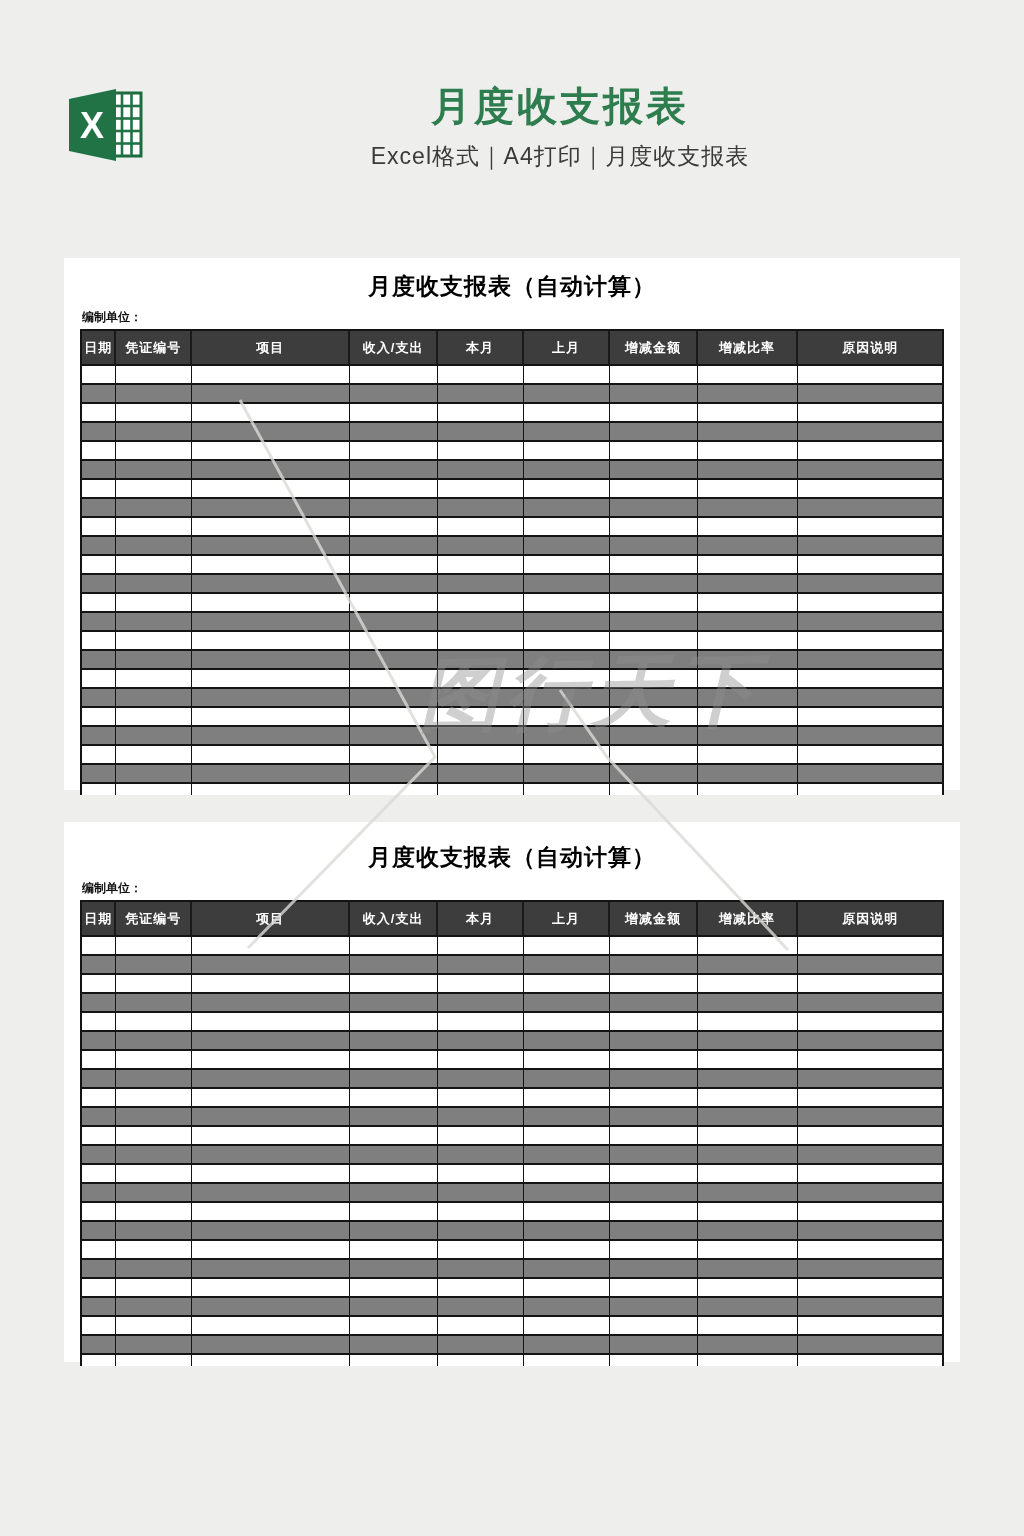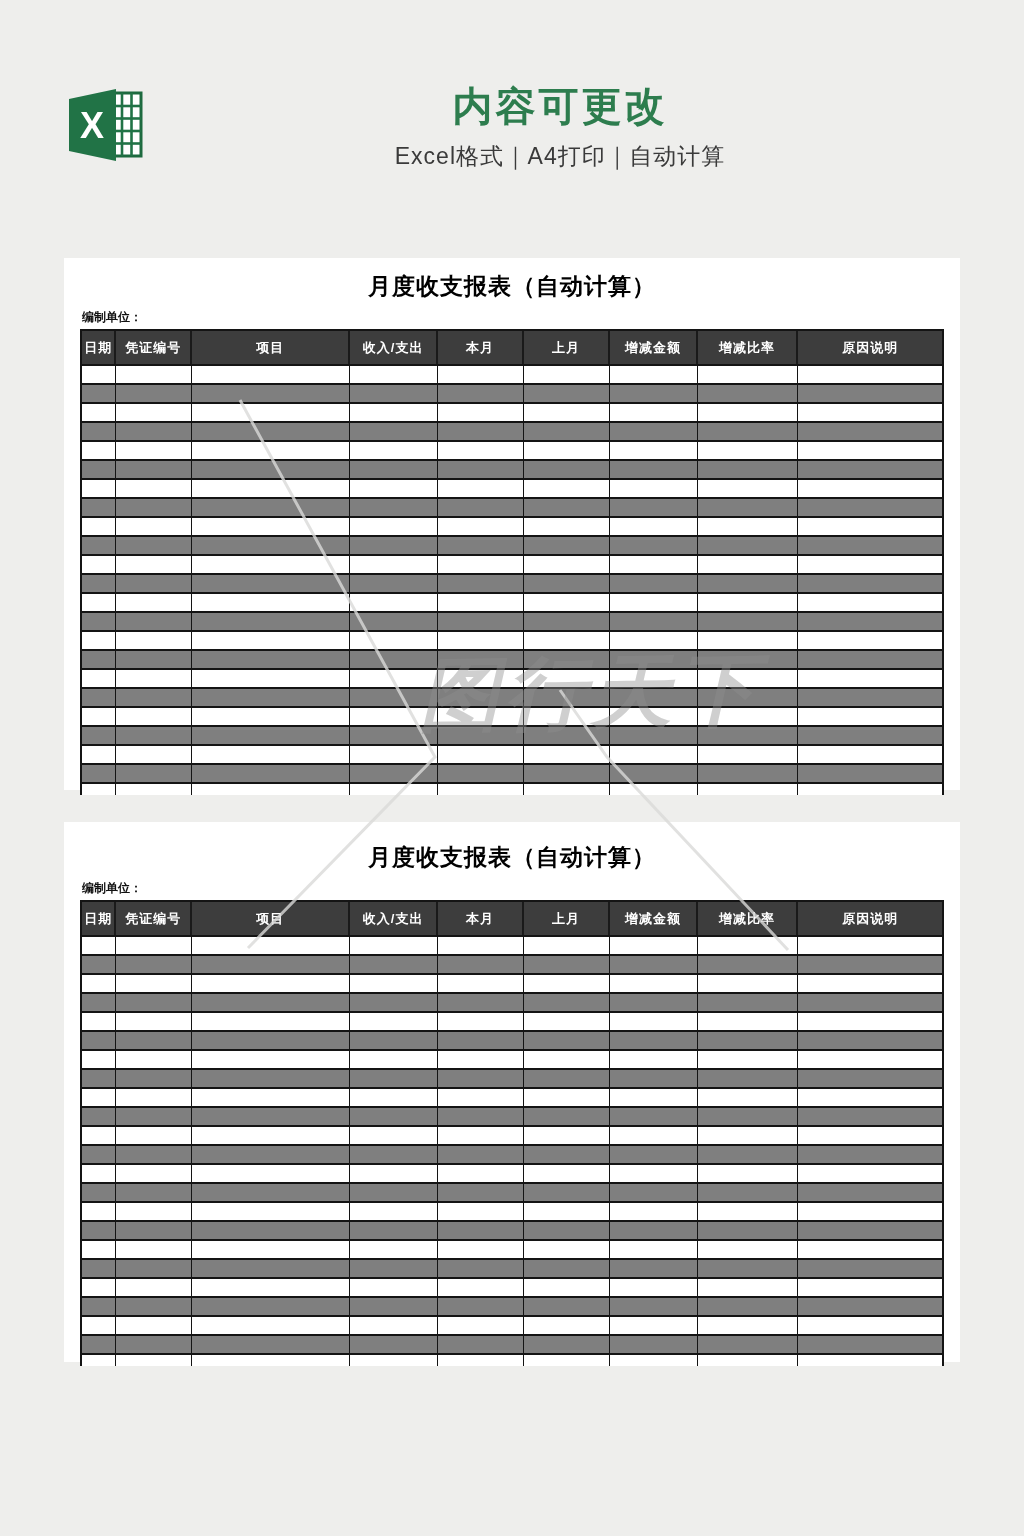--- a/index.html
+++ b/index.html
@@ -65,22 +65,22 @@
       <line x1="48" y1="47" x2="77" y2="47" stroke="#217346" stroke-width="2.6"></line>
       <line x1="48" y1="59.5" x2="77" y2="59.5" stroke="#217346" stroke-width="2.6"></line>
       <line x1="58" y1="9" x2="58" y2="72" stroke="#217346" stroke-width="2.6"></line>
       <line x1="67.5" y1="9" x2="67.5" y2="72" stroke="#217346" stroke-width="2.6"></line>
       <polygon points="5,15 52,5 52,77 5,67" fill="#217346"></polygon>
       <text x="28" y="54" font-size="36" font-weight="bold" fill="#ffffff" text-anchor="middle" font-family="Liberation Sans, sans-serif">X</text>
     </svg>
   </div>
 
   <div class="titles">
-    <h1 class="main-title">内容可更改</h1>
-    <p class="sub-title">Excel格式｜A4打印｜自动计算</p>
+    <h1 class="main-title">月度收支报表</h1>
+    <p class="sub-title">Excel格式｜A4打印｜月度收支报表</p>
   </div>
 
   <section class="panel panel-1">
     <h2 class="sheet-title">月度收支报表（自动计算）</h2>
     <div class="prep-label">编制单位：</div>
     <div class="xtable">
         <div class="xhead">
           <div class="hcell" style="width: 4%;">日期</div>
           <div class="hcell" style="width: 8.8%;">凭证编号</div>
           <div class="hcell" style="width: 18.4%;">项目</div>

